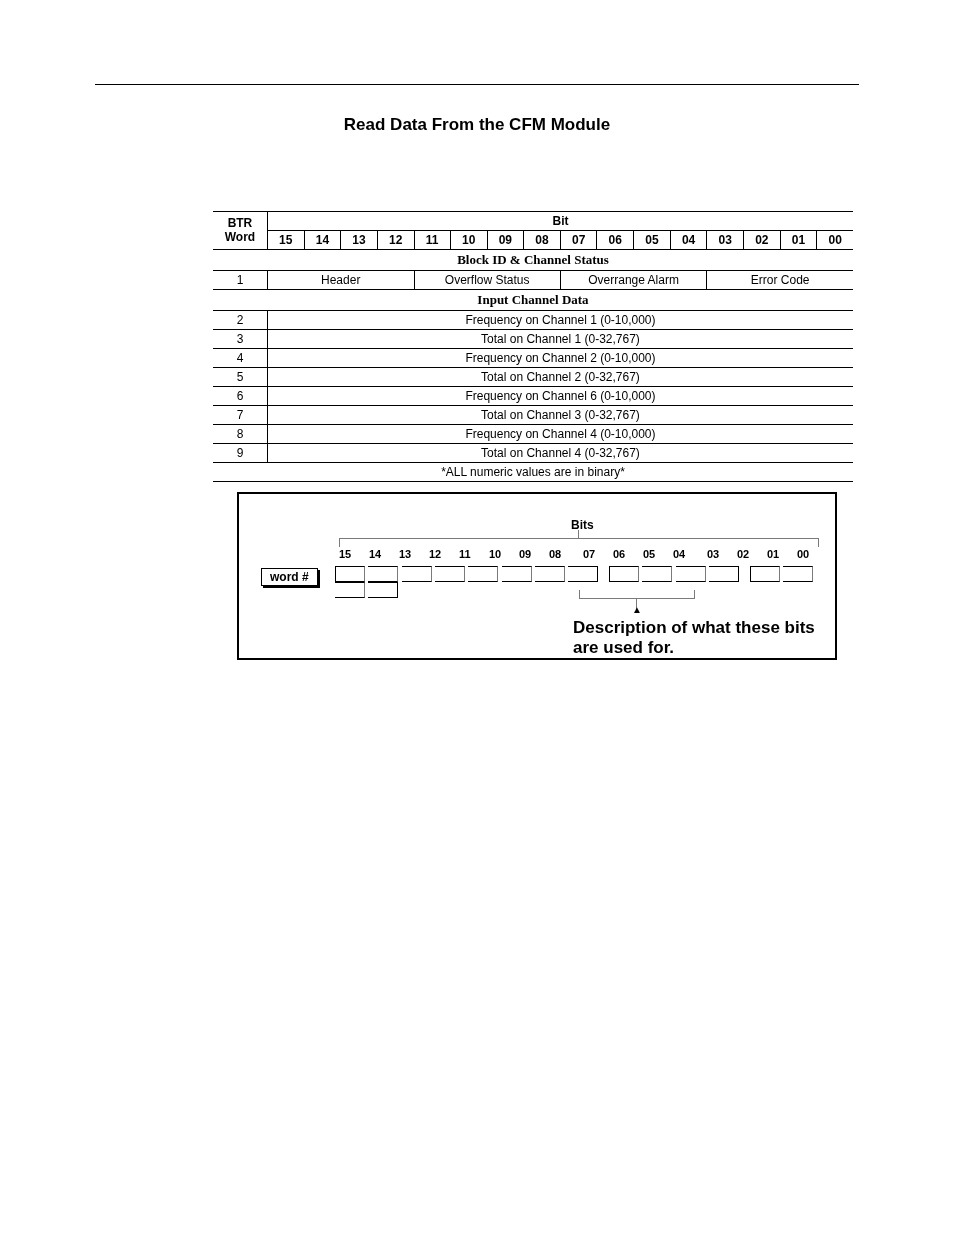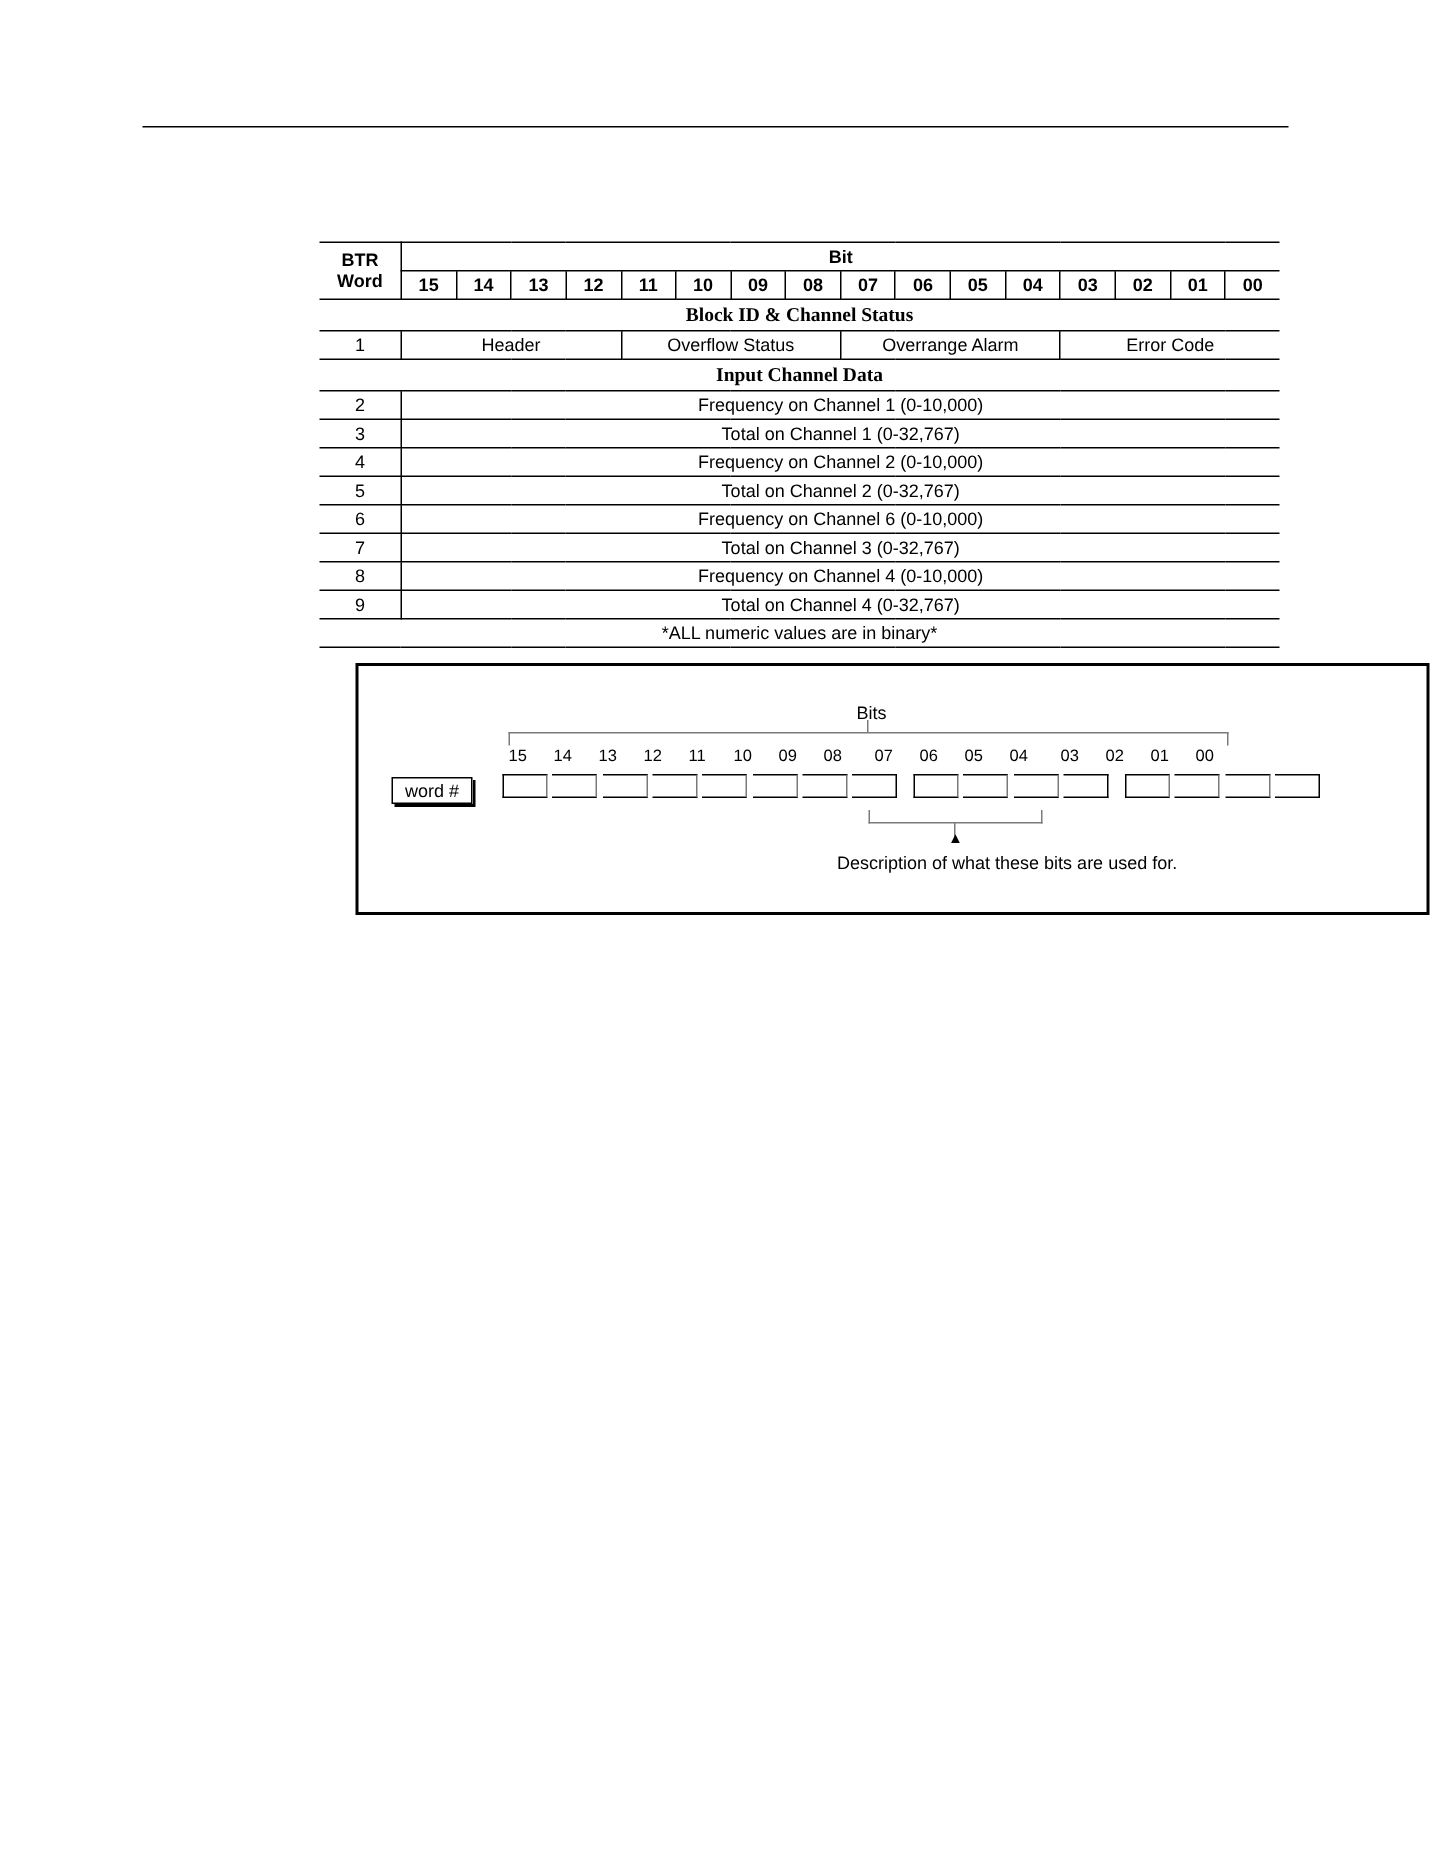--- a/index.html
+++ b/index.html
@@ -64,24 +64,25 @@
   .key-title {
     text-align: center;
     font-weight: bold;
     font-size: 15px;
     margin-top: 26px;
   }
   .key-box {
     border: 2px solid #000;
     margin-left: 142px;
     margin-top: 10px;
-    width: 716px;
+    width: 600px;
     height: 168px;
     position: relative;
     box-sizing: border-box;
+    font-weight: bold;
   }
   
   .kd {
     position: absolute;
     font-size: 12px;
   }
   .kd-bits-lbl {
     top: 24px; left: 332px;
   }
   .kd-bitnums {
@@ -105,22 +106,22 @@
     border-top: 1px solid #000;
     border-bottom: 1px solid #000;
     border-right: 1px solid #7a7a7a;
     box-sizing: border-box;
     vertical-align: top;
   }
   .kd-cell.first { border-left: 1px solid #000; }
   .kd-cell.last  { border-right: 1px solid #000; }
   .kd-desc {
     top: 124px;
-    left: 319px;
-    font-size: 12px;
+    left: 334px;
+    font-size: 17px;
   }
   .kd-brace-top {
     top: 44px; left: 100px; width: 478px; height: 8px;
     border-top: 1px solid #7a7a7a;
     border-left: 1px solid #7a7a7a;
     border-right: 1px solid #7a7a7a;
   }
   .kd-brace-top-stem {
     top: 36px; left: 339px; width: 1px; height: 8px;
     border-left: 1px solid #7a7a7a;
@@ -138,20 +139,21 @@
   .kd-arrow {
     top: 110px; left: 393px;
     font-size: 10px;
   }
 </style>
 </head>
 <body>
 
 <div class="page">
   <div class="top-rule"></div>
+  <div class="page-title">Read Data From the CFM Module</div>
 
   <div class="table-wrap">
     <table class="btr">
       <tbody>
           <tr>
         <th rowspan="2" class="hdr nol" style="width:55px;line-height:1.1;"><span>BTR<br>Word</span></th>
         <th colspan="16" class="hdr nor">Bit</th>
       </tr>
       <tr>
         <th class="hdr" style="width:36px">15</th>

